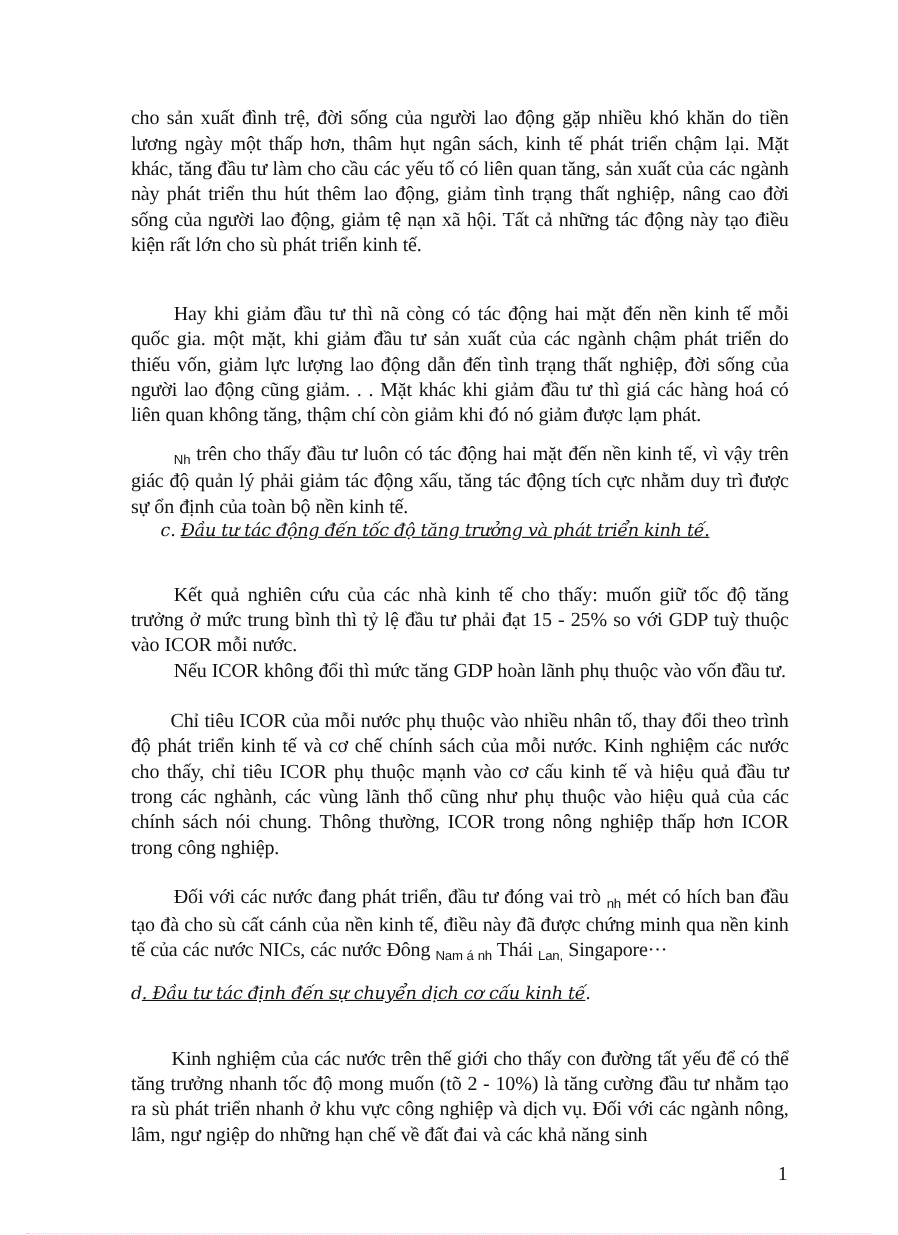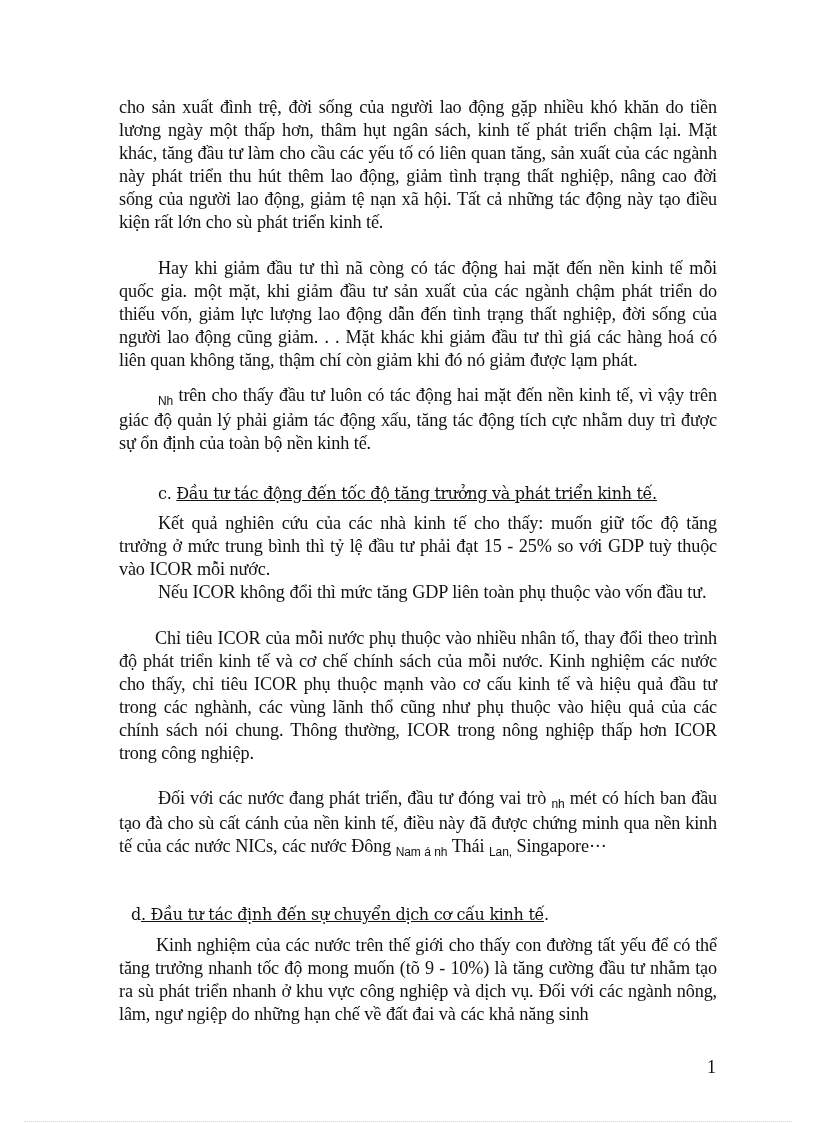--- a/index.html
+++ b/index.html
@@ -26,27 +26,28 @@
     left: 119px;
     width: 598px;
     font-size: 18.2px;
     line-height: 23px;
     text-align: justify;
     text-align-last: left;
     margin: 0;
     letter-spacing: -0.15px;
     word-spacing: 0.3px;
   }
-  .indent { text-indent: 39px; }
+  .indent { text-indent: 39px; margin-top: 17px; }
   .heading {
     position: absolute;
     font-family: "DejaVu Serif", serif;
+    font-style: italic;
     font-size: 16px;
     line-height: 22px;
-    margin: 12px;
+    margin: 0;
     letter-spacing: -0.3px;
   }
   .heading .u { text-decoration: underline; }
   .small-sans {
     font-family: "Liberation Sans", sans-serif;
     font-size: 12px;
     position: relative;
     top: 4px;
   }
   .page-number {
@@ -72,26 +73,26 @@
   <p class="body-text" style="top:96px;">cho sản xuất đình trệ, đời sống của người lao động gặp nhiều khó khăn do tiền lương ngày một thấp hơn, thâm hụt ngân sách, kinh tế phát triển chậm lại. Mặt khác, tăng đầu tư làm cho cầu các yếu tố có liên quan tăng, sản xuất của các ngành này phát triển thu hút thêm lao động, giảm tình trạng thất nghiệp, nâng cao đời sống của người lao động, giảm tệ nạn xã hội. Tất cả những tác động này tạo điều kiện rất lớn cho sù phát triển kinh tế.</p>
 
   <p class="body-text indent" style="top:257px;">Hay khi giảm đầu tư thì nã còng có tác động hai mặt đến nền kinh tế mỗi quốc gia. một mặt, khi giảm đầu tư sản xuất của các ngành chậm phát triển do thiếu vốn, giảm lực lượng lao động dẫn đến tình trạng thất nghiệp, đời sống của người lao động cũng giảm. . . Mặt khác khi giảm đầu tư thì giá các hàng hoá có liên quan không tăng, thậm chí còn giảm khi đó nó giảm được lạm phát.</p>
 
   <p class="body-text indent" style="top:384px;"><span class="small-sans">Nh</span><span> trên cho thấy đầu tư luôn có tác động hai mặt đến nền kinh tế, vì vậy trên giác độ quản lý phải giảm tác động xấu, tăng tác động tích cực nhằm duy trì được sự ổn định của toàn bộ nền kinh tế.</span></p>
 
   <p class="heading" style="left:146px; top:471px;"><span>c. </span><span class="u">Đầu tư tác động đến tốc độ tăng trưởng và phát triển kinh tế.</span></p>
 
   <p class="body-text indent" style="top:512px;">Kết quả nghiên cứu của các nhà kinh tế cho thấy: muốn giữ tốc độ tăng trưởng ở mức trung bình thì tỷ lệ đầu tư phải đạt 15 - 25% so với GDP tuỳ thuộc vào ICOR mỗi nước.</p>
 
-  <p class="body-text indent" style="top:581px;">Nếu ICOR không đổi thì mức tăng GDP liên toàn phụ thuộc vào vốn đầu tư.</p>
+  <p class="body-text indent" style="top:581px;">Nếu ICOR không đổi thì mức tăng GDP hoàn lãnh phụ thuộc vào vốn đầu tư.</p>
 
   <p class="body-text indent" style="top:627px; text-indent:36px;">Chỉ tiêu ICOR của mỗi nước phụ thuộc vào nhiều nhân tố, thay đổi theo trình độ phát triển kinh tế và cơ chế chính sách của mỗi nước. Kinh nghiệm các nước cho thấy, chỉ tiêu ICOR phụ thuộc mạnh vào cơ cấu kinh tế và hiệu quả đầu tư trong các nghành, các vùng lãnh thổ cũng như phụ thuộc vào hiệu quả của các chính sách nói chung. Thông thường, ICOR trong nông nghiệp thấp hơn ICOR trong công nghiệp.</p>
 
   <p class="body-text indent" style="top:787px;"><span>Đối với các nước đang phát triển, đầu tư đóng vai trò </span><span class="small-sans">nh</span><span> mét có hích ban đầu tạo đà cho sù cất cánh của nền kinh tế, điều này đã được chứng minh qua nền kinh tế của các nước NICs, các nước Đông </span><span class="small-sans">Nam</span><span class="small-sans"> á </span><span class="small-sans">nh</span><span>  Thái </span><span class="small-sans">Lan,</span><span> Singapore···</span></p>
 
   <p class="heading" style="left:119px; top:892px;"><span>d</span><span class="u">. Đầu tư tác định đến sự chuyển dịch cơ cấu kinh tế</span><span>.</span></p>
 
-  <p class="body-text indent" style="top:934px; text-indent:37px;">Kinh nghiệm của các nước trên thế giới cho thấy con đường tất yếu để có thể tăng trưởng nhanh tốc độ mong muốn (tõ 9 - 10%) là tăng cường đầu tư nhằm tạo ra sù phát triển nhanh ở khu vực công nghiệp và dịch vụ. Đối với các ngành nông, lâm, ngư ngiệp do những hạn chế về đất đai và các khả năng sinh</p>
+  <p class="body-text indent" style="top:934px; text-indent:37px;">Kinh nghiệm của các nước trên thế giới cho thấy con đường tất yếu để có thể tăng trưởng nhanh tốc độ mong muốn (tõ 2 - 10%) là tăng cường đầu tư nhằm tạo ra sù phát triển nhanh ở khu vực công nghiệp và dịch vụ. Đối với các ngành nông, lâm, ngư ngiệp do những hạn chế về đất đai và các khả năng sinh</p>
 
   <div class="page-number">1</div>
 
   <div class="page-break"></div>
 </div>
 
 </body></html>

